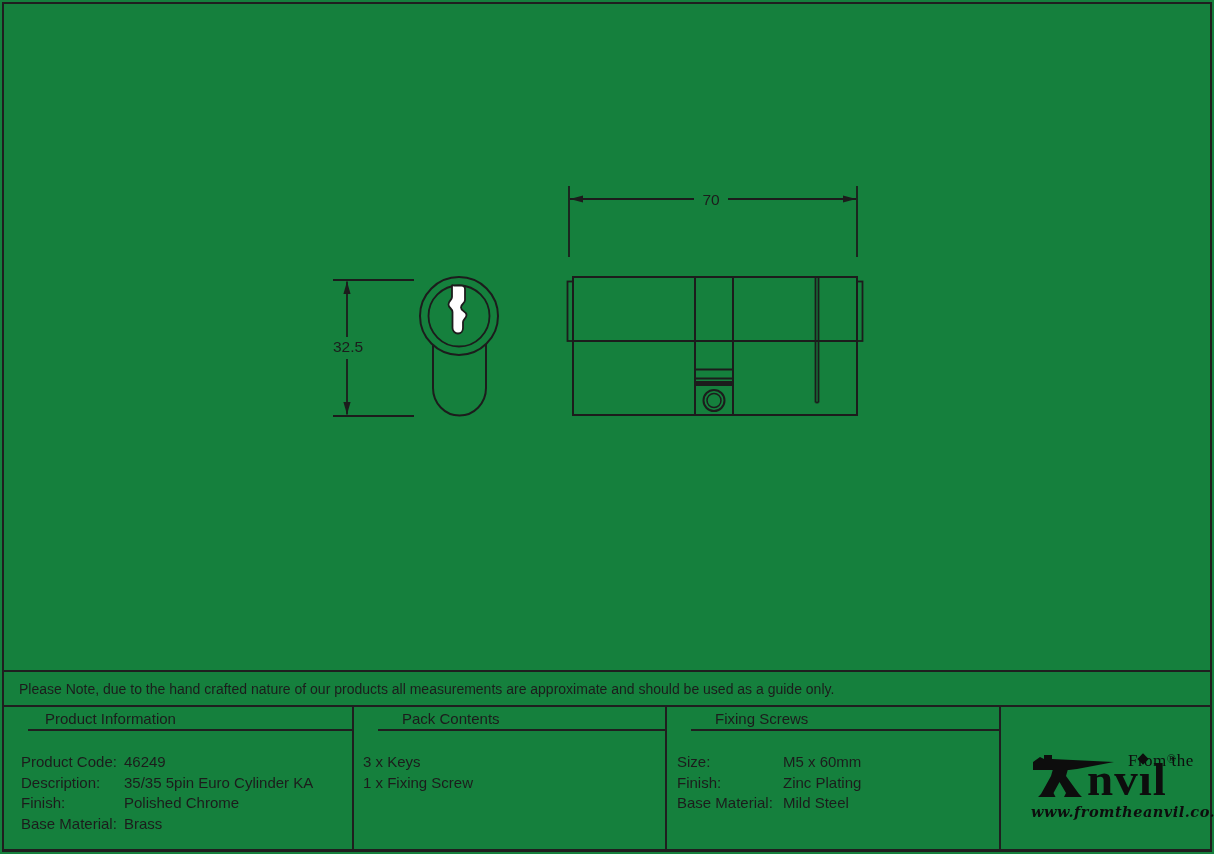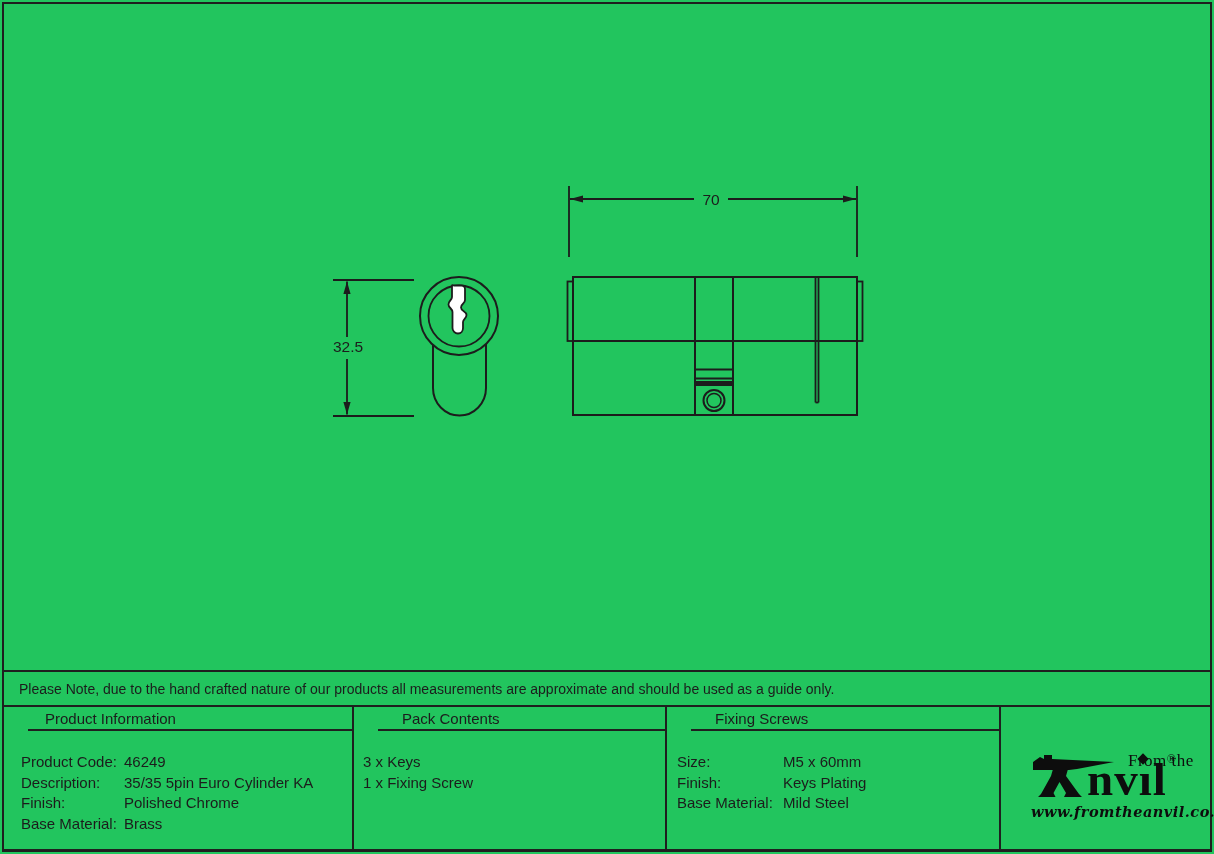--- a/index.html
+++ b/index.html
@@ -1,19 +1,19 @@
 <!DOCTYPE html>
 <html><head>
 <meta charset="utf-8">
 <style>
   html,body{margin:0;padding:0;background:#e8e8e8;}
   .page{
     position:relative;
     width:1214px;height:854px;
-    background:#22c55e;
+    background:#15803d;
     font-family:"Liberation Sans", sans-serif;
     color:#1c1c1c;
     overflow:hidden;
   }
   .frame{
     position:absolute;left:2px;top:2px;right:2px;bottom:2px;
     border:2px solid #1f1f1f;border-bottom-width:3px;
     pointer-events:none;
   }
   svg.drawing{position:absolute;left:0;top:0;}
@@ -199,21 +199,21 @@
 
     <div class="col col-screws">
       <div class="col-header">Fixing Screws</div>
       <div class="col-body">
         <div class="kv-row">
           <span class="kv-label">Size:</span>
           <span class="kv-value">M5 x 60mm</span>
         </div>
         <div class="kv-row">
           <span class="kv-label">Finish:</span>
-          <span class="kv-value">Keys Plating</span>
+          <span class="kv-value">Zinc Plating</span>
         </div>
         <div class="kv-row">
           <span class="kv-label">Base Material:</span>
           <span class="kv-value">Mild Steel</span>
         </div>
       </div>
     </div>
 
     <div class="col col-logo">
       <div class="logo">

